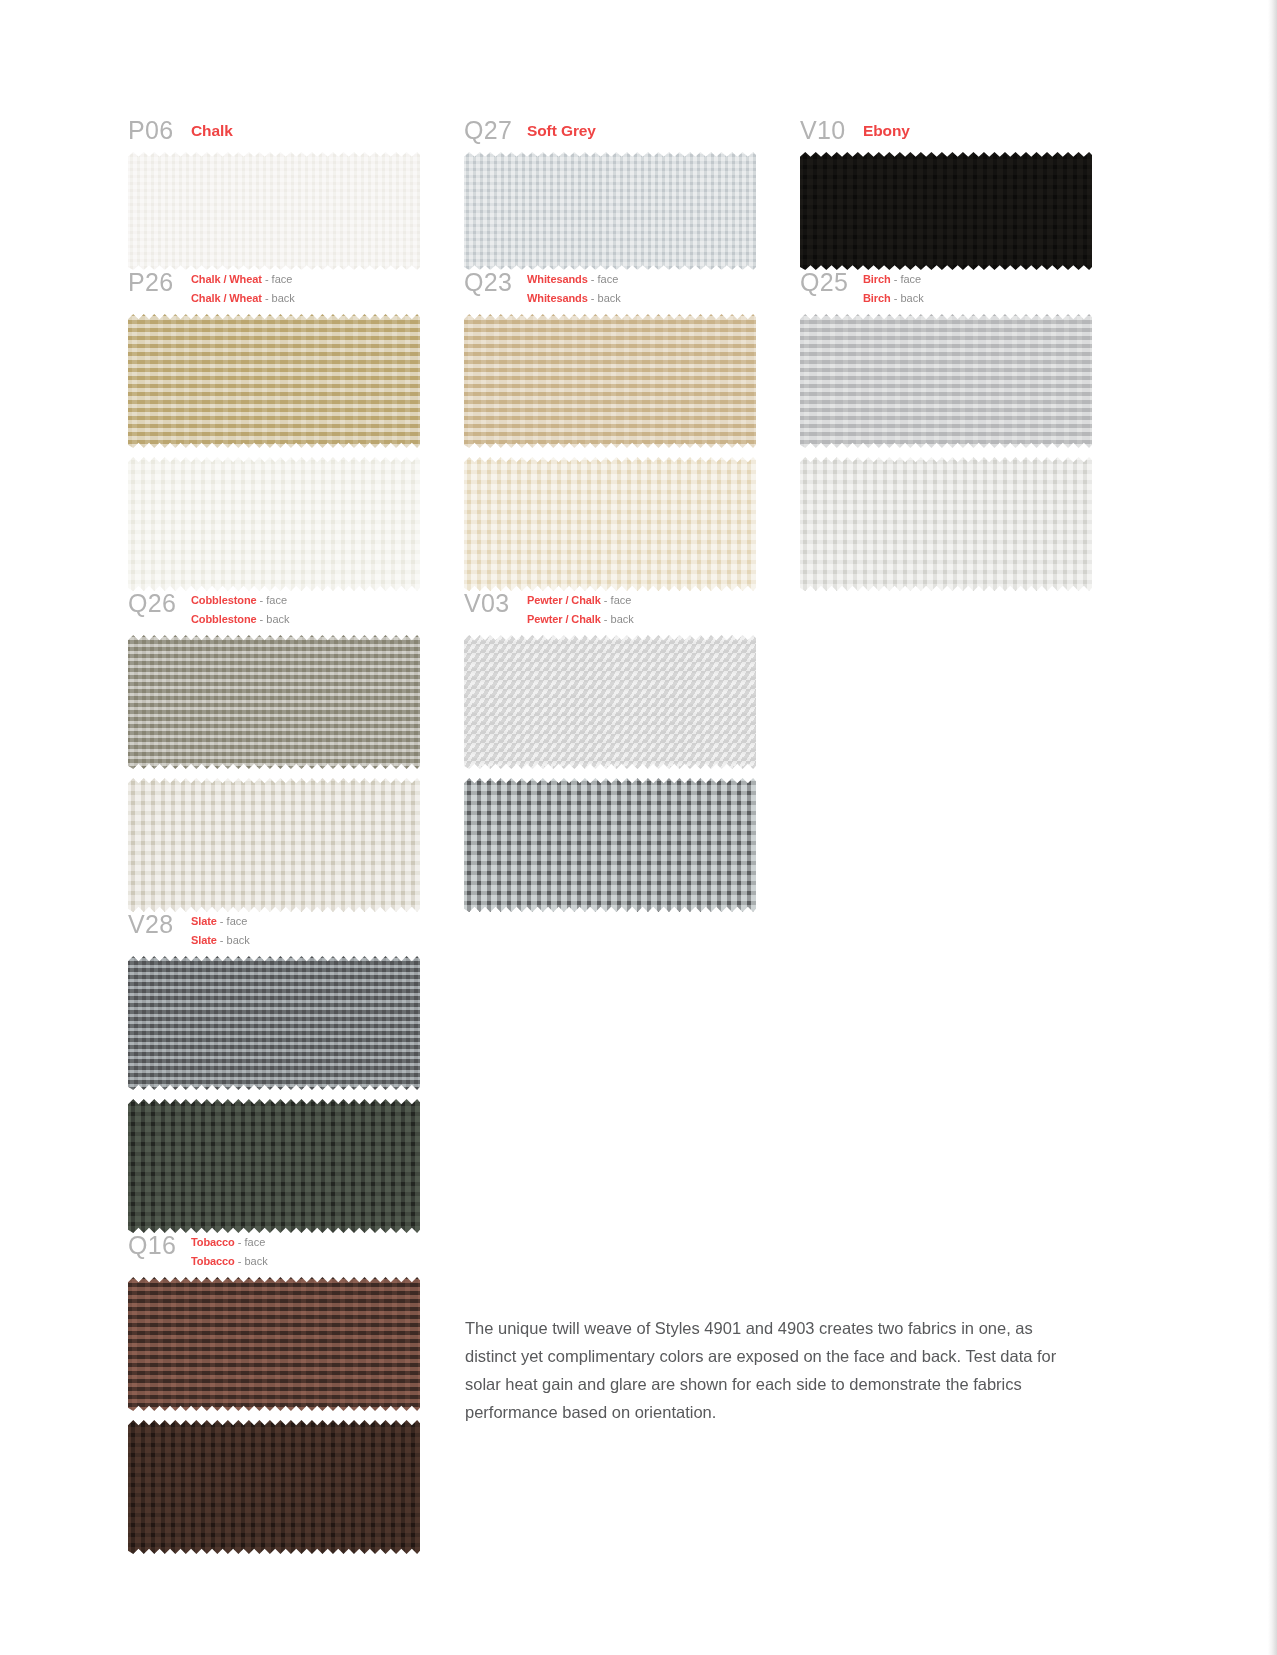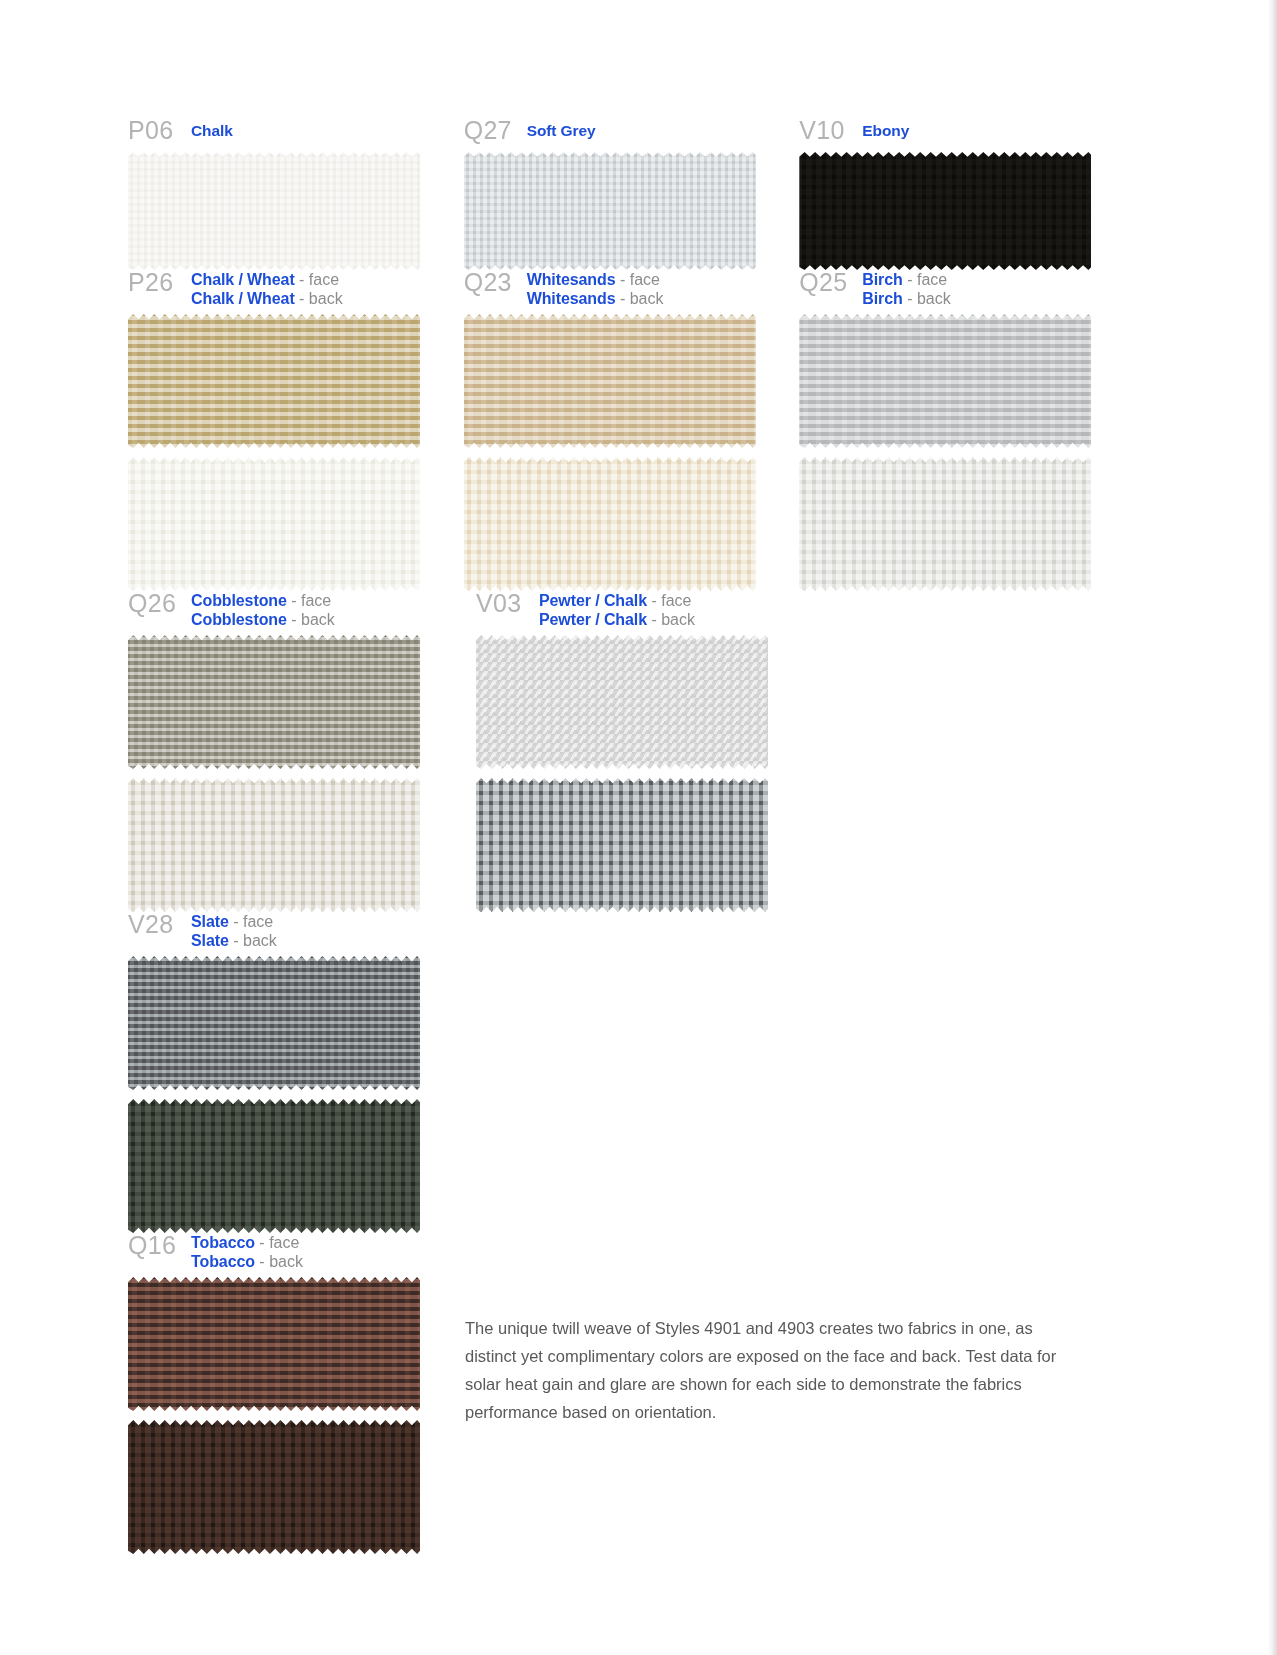--- a/index.html
+++ b/index.html
@@ -21,21 +21,21 @@
     position:absolute;left:0;top:0;width:1190px;height:1655px;
     background:#ffffff;
   }
 
   .grid{
     position:absolute;
     left:128px;top:108px;
     width:980px;
   }
   .row{ display:flex; }
-  .col{ width:336px; margin-right:12px; }
+  .col{ width:336px; margin-right:0px; }
   .col.c1{ width:336px; }
   .col.c2{ width:336px; }
   .col.c3{ width:308px; }
 
   
   .label{
     display:flex;
     align-items:flex-start;
     height:44px;
   }
@@ -47,25 +47,25 @@
     width:63px;
     flex:0 0 63px;
     line-height:1;
   }
   .label .names{
     display:flex;
     flex-direction:column;
     justify-content:center;
   }
   .nameline{
-    font-size:16px;
+    font-size:11px;
     line-height:19px;
     white-space:nowrap;
   }
-  .nameline .nm{ font-weight:700; color:#1d4ed8; letter-spacing:-0.1px;}
+  .nameline .nm{ font-weight:700; color:#ef4444; letter-spacing:-0.1px;}
   .nameline .side{ font-weight:400; color:#8c8c8c; }
   .label.single{ height:44px; align-items:center; }
   .label.single .code{ font-size:25px; }
   .label.single .nameline{ font-size:15.5px; }
 
   
   .swatch-wrap{ position:relative; }
   .swatch{
     position:relative;
     width:292px;

